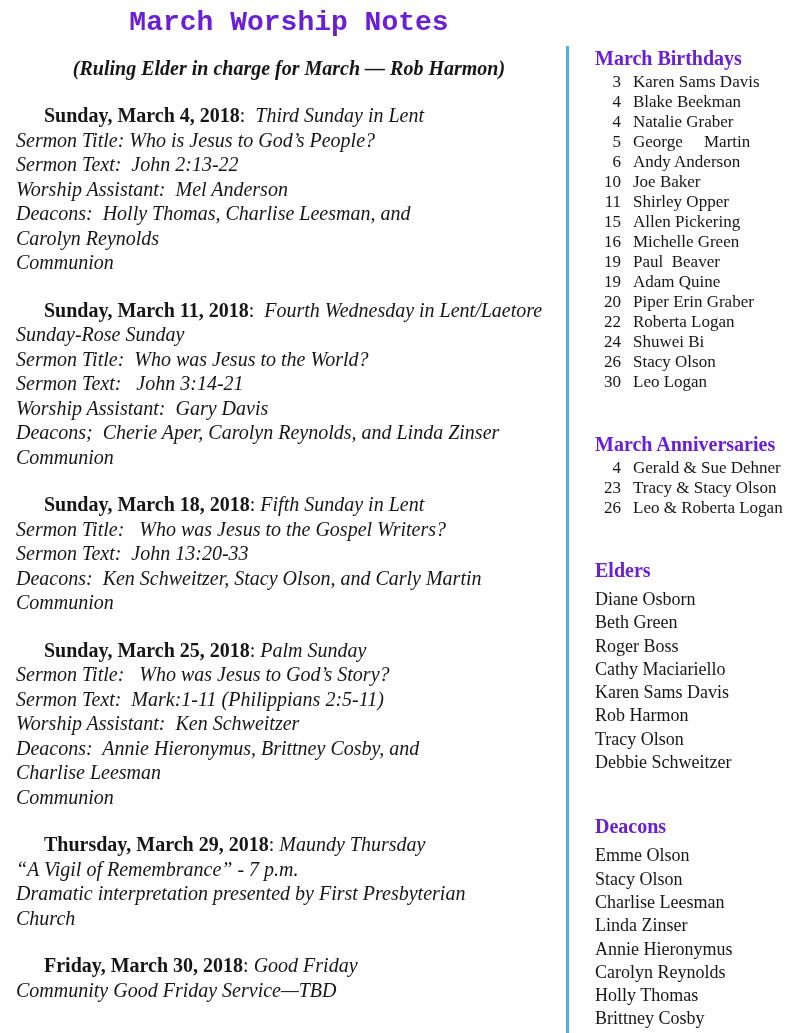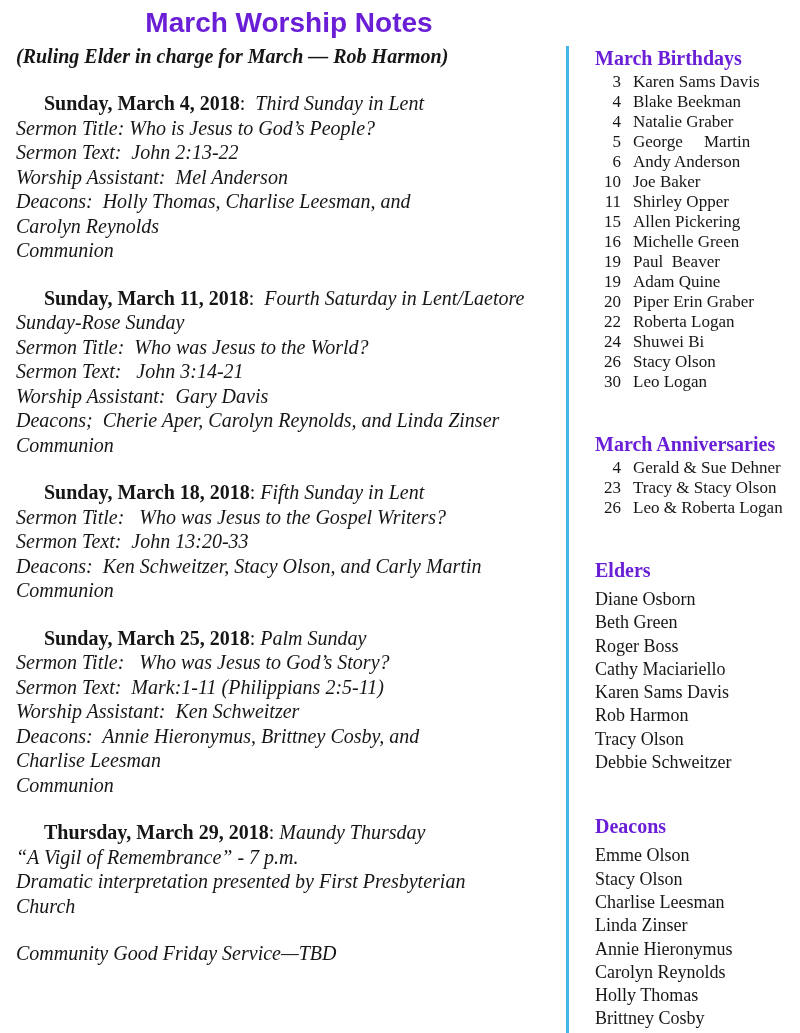--- a/index.html
+++ b/index.html
@@ -13,34 +13,35 @@
   }
 
   
   .main {
     position: absolute;
     left: 16px; top: 6px;
     width: 546px;
   }
   .page-title {
     text-align: center;
-    font-family: Liberation Sans, sans-serif;
+    font-family: Liberation Mono, monospace;
     font-weight: bold;
     font-size: 28px;
     line-height: 34px;
     color: #6a1fd6;
-    margin: 0 0 4px 0;
+    margin: 0 0 16px 0;
   }
   .subtitle {
     font-weight: bold;
     font-style: italic;
     font-size: 20px;
     line-height: 24px;
     margin: 0;
     white-space: pre-wrap;
+    text-align: center;
   }
   .service {
     margin-top: 23px;
     font-size: 20px;
     line-height: 24.5px;
   }
   .service-heading { }
   .service-date { font-weight: bold; white-space: pre-wrap; margin-left: 28px; }
   .service-sep { white-space: pre-wrap; }
   .service-title { font-style: italic; white-space: pre-wrap; }
@@ -97,21 +98,21 @@
     <div class="service-heading"><span class="service-date">Sunday, March 4, 2018</span><span class="service-sep">:  </span><span class="service-title">Third Sunday in Lent</span></div>
     <div class="line">Sermon Title: Who is Jesus to God’s People?</div>
     <div class="line">Sermon Text:  John 2:13-22</div>
     <div class="line">Worship Assistant:  Mel Anderson</div>
     <div class="line">Deacons:  Holly Thomas, Charlise Leesman, and</div>
     <div class="line">Carolyn Reynolds</div>
     <div class="line">Communion</div>
   </div>
 
   <div class="service">
-    <div class="service-heading"><span class="service-date">Sunday, March 11, 2018</span><span class="service-sep">:  </span><span class="service-title">Fourth Saturday in Lent/Laetore</span></div>
+    <div class="service-heading"><span class="service-date">Sunday, March 11, 2018</span><span class="service-sep">:  </span><span class="service-title">Fourth Wednesday in Lent/Laetore</span></div>
     <div class="line service-title">Sunday-Rose Sunday</div>
     <div class="line">Sermon Title:  Who was Jesus to the World?</div>
     <div class="line">Sermon Text:   John 3:14-21</div>
     <div class="line">Worship Assistant:  Gary Davis</div>
     <div class="line">Deacons;  Cherie Aper, Carolyn Reynolds, and Linda Zinser</div>
     <div class="line">Communion</div>
   </div>
 
   <div class="service">
     <div class="service-heading"><span class="service-date">Sunday, March 18, 2018</span><span class="service-sep">: </span><span class="service-title">Fifth Sunday in Lent</span></div>
@@ -132,20 +133,21 @@
   </div>
 
   <div class="service">
     <div class="service-heading"><span class="service-date">Thursday, March 29, 2018</span><span class="service-sep">: </span><span class="service-title">Maundy Thursday</span></div>
     <div class="line">“A Vigil of Remembrance” - 7 p.m.</div>
     <div class="line italic">Dramatic interpretation presented by First Presbyterian</div>
     <div class="line italic">Church</div>
   </div>
 
   <div class="service">
+    <div class="service-heading"><span class="service-date">Friday, March 30, 2018</span><span class="service-sep">: </span><span class="service-title">Good Friday</span></div>
     <div class="line">Community Good Friday Service—TBD</div>
   </div>
 </div>
 
 <div class="sidebar">
 
   <div class="sb-section">
     <div class="sb-heading">March Birthdays</div>
     <div class="sb-rows">
       <div class="sb-row">

